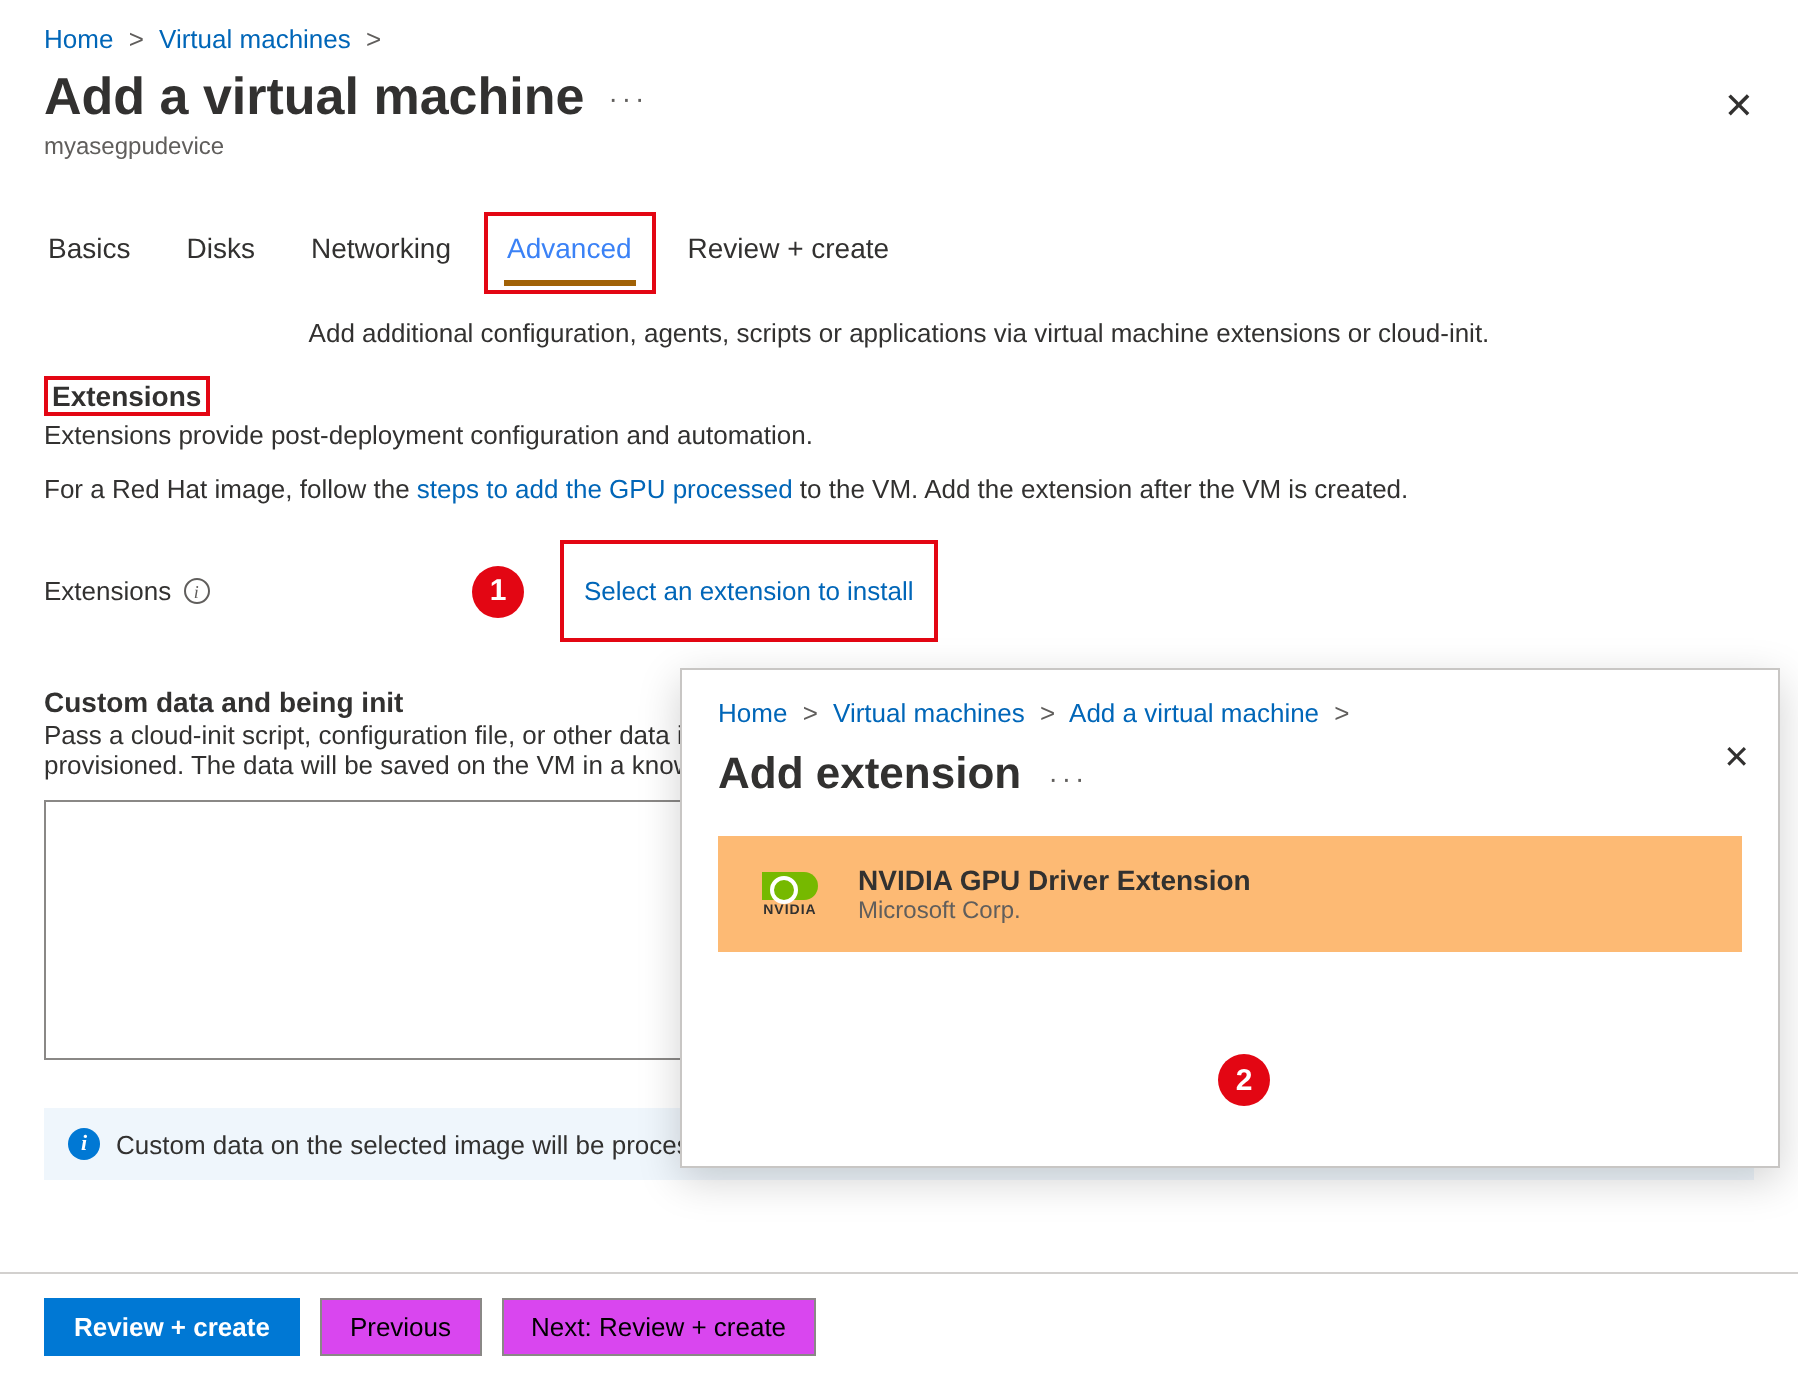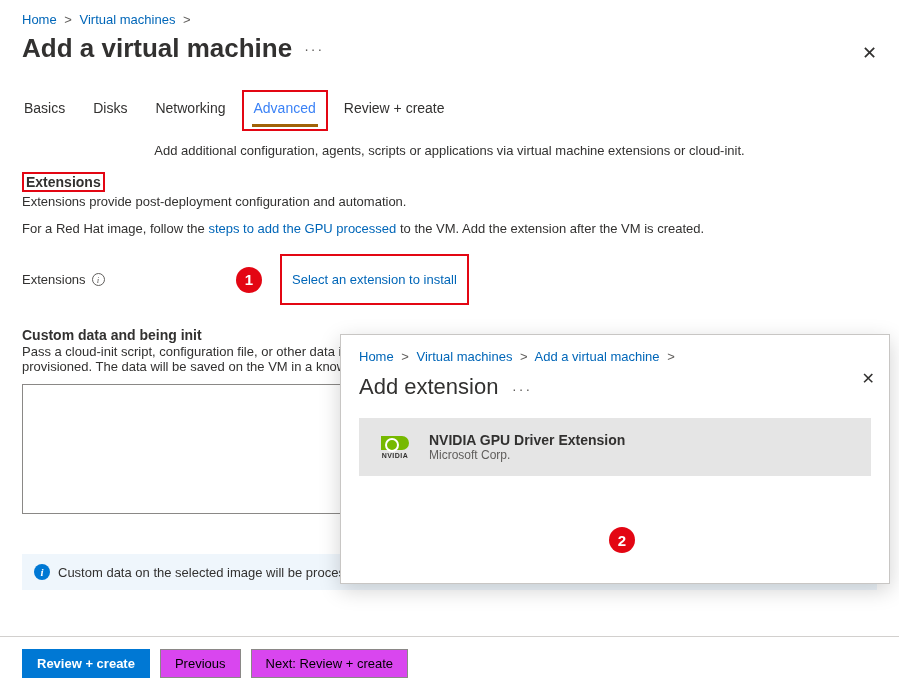--- a/index.html
+++ b/index.html
@@ -45,24 +45,24 @@
   .info-banner { position: absolute; left: 22px; right: 22px; bottom: 20px; background: #eff6fc; padding: 10px 12px; display: flex; align-items: center; gap: 8px; font-size: 13px; }
   .info-circle { width: 16px; height: 16px; border-radius: 50%; background: #0078d4; color: #fff; display: inline-flex; align-items: center; justify-content: center; font-size: 11px; font-weight: 700; font-style: italic; font-family: Georgia, serif; }
 
   .footer { position: absolute; left: 0; right: 0; bottom: 0; border-top: 1px solid #d2d0ce; padding: 12px 22px; background: #fff; display: flex; gap: 10px; }
   .btn { font-size: 13px; padding: 6px 14px; border: 1px solid #8a8886; background: #d946ef; cursor: pointer; }
   .btn.primary { background: #0078d4; color: #fff; border: 1px solid #0078d4; font-weight: 600; }
 
   .popup { position: absolute; left: 340px; top: 334px; width: 550px; height: 250px; background: #fff; border: 1px solid #c8c6c4; box-shadow: 0 6px 20px rgba(0,0,0,0.18); }
   .popup-inner { padding: 12px 18px; position: relative; height: 100%; }
   .popup .breadcrumb { font-size: 13px; }
-  .popup h2 { font-size: 22px; font-weight: 400; margin-top: 4px; display: inline-block; }
+  .popup h2 { font-size: 22px; font-weight: 700; margin-top: 4px; display: inline-block; }
   .popup .ellipsis-btn { margin-left: 10px; }
   .popup-close { position: absolute; right: 14px; top: 34px; font-size: 16px; color: #323130; cursor: pointer; }
-  .ext-card { background: #e5e5e5; padding: 14px 16px; margin-top: 18px; display: flex; gap: 14px; align-items: center; cursor: pointer; }
+  .ext-card { background: #fdba74; padding: 14px 16px; margin-top: 18px; display: flex; gap: 14px; align-items: center; cursor: pointer; }
   .ext-icon { width: 40px; height: 30px; display: flex; flex-direction: column; align-items: center; justify-content: center; }
   .nvidia-eye { width: 28px; height: 14px; background: #76b900; border-radius: 0 8px 8px 0; position: relative; }
   .nvidia-eye::before { content: ""; position: absolute; left: 4px; top: 2px; width: 10px; height: 10px; border: 2px solid #fff; border-radius: 50%; }
   .nvidia-text { font-size: 7px; font-weight: 700; letter-spacing: 0.5px; margin-top: 2px; }
   .ext-meta .ext-title { font-weight: 600; font-size: 14px; }
   .ext-meta .ext-pub { font-size: 12px; color: #605e5c; }
   .callout2 { position: absolute; left: 268px; bottom: 30px; }
 </style>
 </head>
 <body>
@@ -73,20 +73,21 @@
     <span class="sep">&gt;</span>
     <a>Virtual machines</a>
     <span class="sep">&gt;</span>
   </div>
 
   <div class="title-row">
     <h1>Add a virtual machine</h1>
     <span class="ellipsis-btn">···</span>
   </div>
   <span class="close-x">✕</span>
+  <div class="subtitle">myasegpudevice</div>
 
   <div class="tabs">
     <div class="tab">Basics</div>
     <div class="tab">Disks</div>
     <div class="tab">Networking</div>
     <div class="tab-highlight">
       <div class="tab active">Advanced</div>
     </div>
     <div class="tab">Review + create</div>
   </div>

